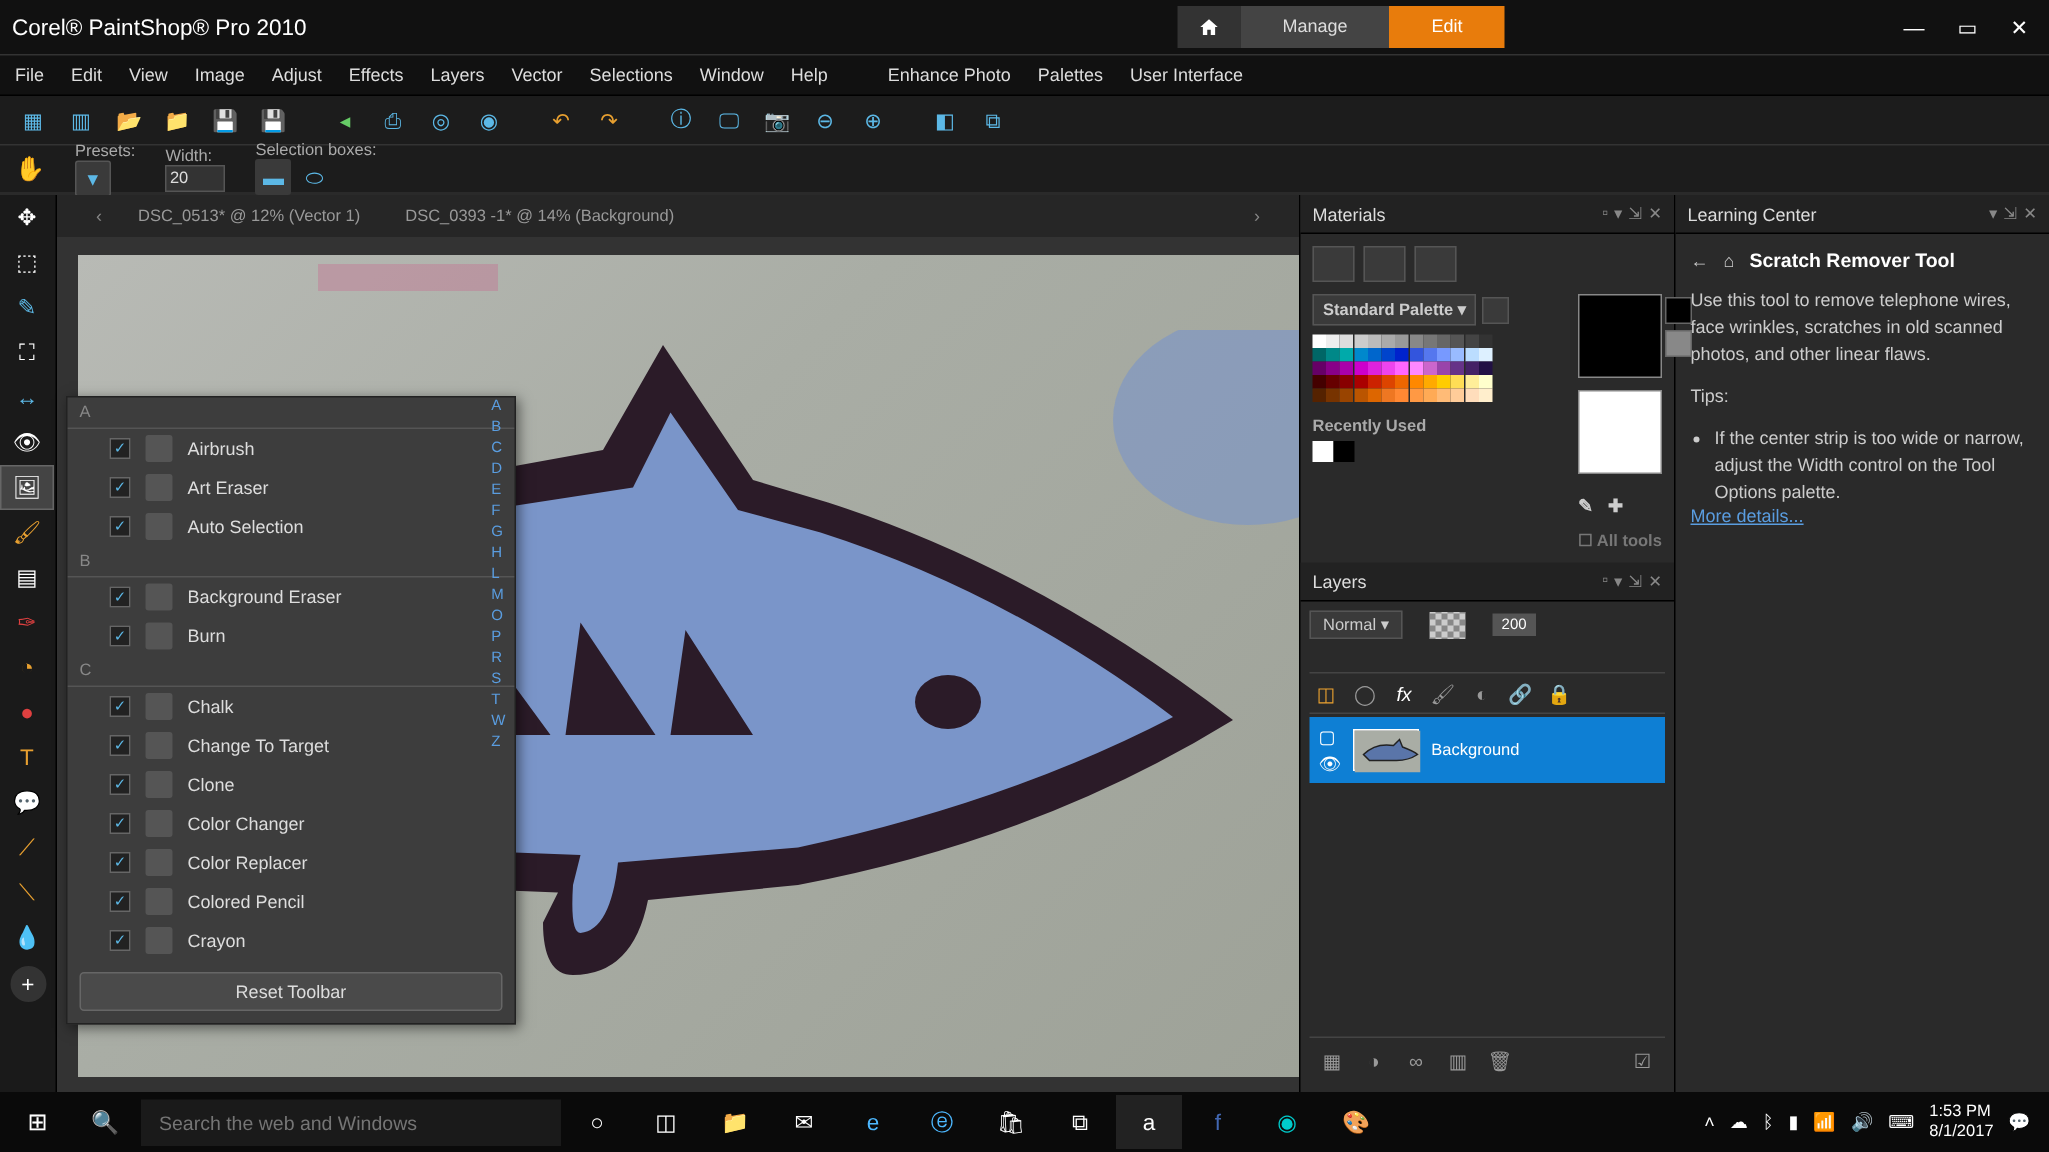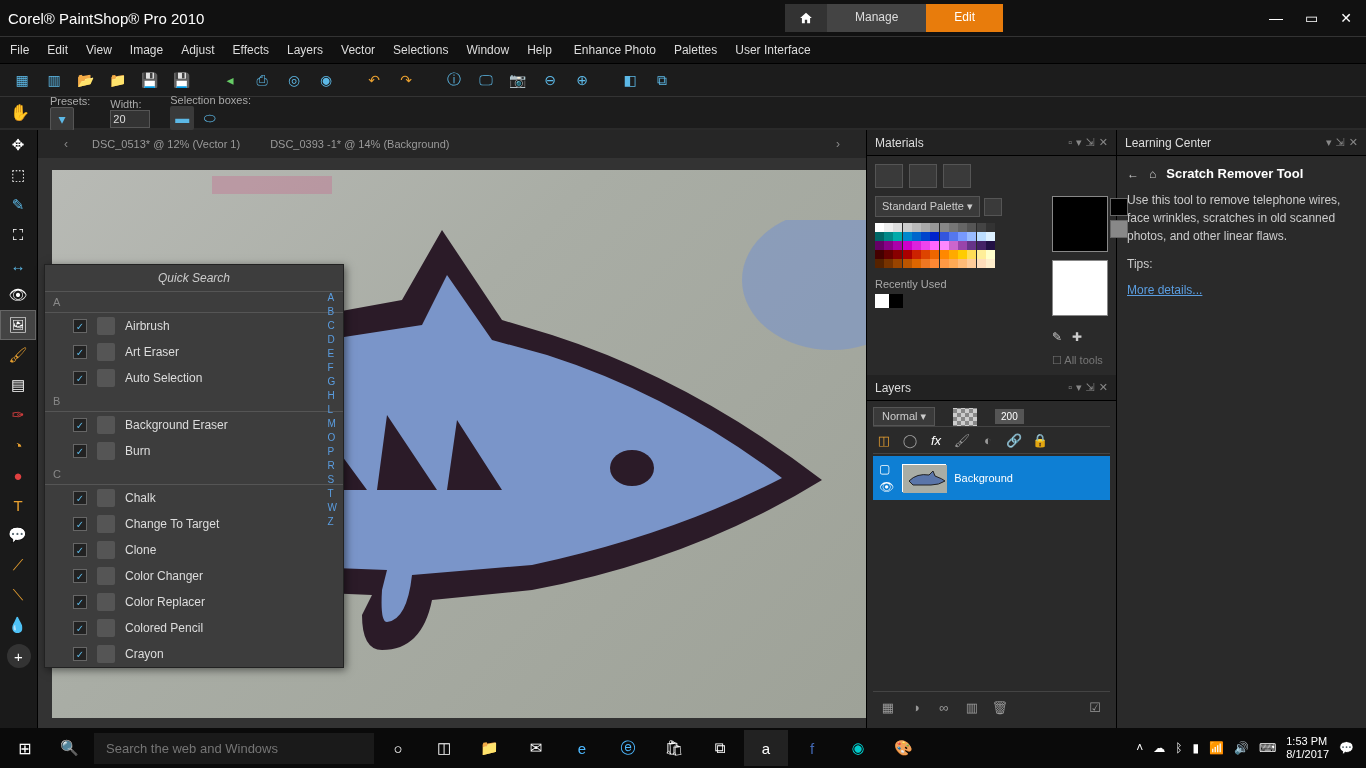--- a/index.html
+++ b/index.html
@@ -37,28 +37,28 @@
 .panel-header { height: 26px; background: #222; display: flex; align-items: center; padding: 0 8px; border-bottom: 1px solid #000; }
 .panel-header .ttl { color: #ddd; font-size: 12px; }
 .panel-header .ctrls { margin-left: auto; display: flex; gap: 4px; color: #888; font-size: 11px; }
 .mat-body { padding: 8px; }
 .mat-top { display: flex; gap: 6px; margin-bottom: 8px; }
 .mat-icon-btn { width: 28px; height: 24px; background: #3a3a3a; border: 1px solid #555; }
 .palette-sel { display: flex; gap: 4px; margin-bottom: 6px; align-items: center; }
 .palette-sel .dd { background: #3a3a3a; border: 1px solid #555; padding: 3px 6px; font-size: 11px; color: #ccc; }
 .swatches { display: grid; grid-template-columns: repeat(13, 1fr); gap: 0; width: 120px; }
 .sw { width: 9px; height: 9px; }
-.mat-area { display: flex; gap: 8px; }
+.mat-area { display: flex; gap: 8px; font-weight: bold; }
 .big-swatch { width: 56px; height: 56px; border: 1px solid #888; background: #000; }
 .small-sw { width: 18px; height: 18px; border: 1px solid #666; }
 .recent-lbl { color: #aaa; font-size: 11px; margin: 10px 0 4px; }
 .recent-sw { display: flex; gap: 0; }
 .recent-sw div { width: 14px; height: 14px; }
 .layers-body { padding: 6px; }
-.blend-row { display: flex; gap: 18px; align-items: center; margin-bottom: 0; }
+.blend-row { display: flex; gap: 18px; align-items: center; margin-bottom: 22px; }
 .blend-dd { background: #3a3a3a; border: 1px solid #555; padding: 2px 8px; font-size: 11px; color: #ccc; }
 .opacity-box { background: #555; padding: 2px 6px; font-size: 10px; color: #fff; }
 .layer-icons { display: flex; gap: 8px; padding: 4px 2px; border-top: 1px solid #444; border-bottom: 1px solid #444; }
 .ly-ico { width: 18px; height: 18px; color: #999; font-size: 13px; display: flex; align-items: center; justify-content: center; }
 .layer-item { background: #0e7fd4; padding: 6px; display: flex; align-items: center; gap: 8px; margin-top: 2px; }
 .layer-thumb { width: 44px; height: 28px; background: #aaa; border: 1px solid #fff; }
 .layer-name { color: #fff; font-size: 11px; }
 .lc-body { padding: 10px; }
 .lc-nav { display: flex; align-items: center; gap: 10px; margin-bottom: 10px; }
 .lc-title { color: #fff; font-size: 13px; font-weight: bold; }
@@ -111,21 +111,21 @@
   <span>Edit</span>
   <span>View</span>
   <span>Image</span>
   <span>Adjust</span>
   <span>Effects</span>
   <span>Layers</span>
   <span>Vector</span>
   <span>Selections</span>
   <span>Window</span>
   <span>Help</span>
-  <span style="margin-left:4px">Enhance Photo</span>
+  <span style="margin-left:22px">Enhance Photo</span>
   <span>Palettes</span>
   <span>User Interface</span>
 </div>
 
 <div class="toolbar-row">
   <span class="tool-ico">▦</span>
   <span class="tool-ico">▥</span>
   <span class="tool-ico" style="color:#e8a030">📂</span>
   <span class="tool-ico" style="color:#e8a030">📁</span>
   <span class="tool-ico">💾</span>
@@ -383,28 +383,30 @@
           </span>
       </div>
       <div class="lc-body">
         <div class="lc-nav">
           <span style="color:#ccc">←</span>
           <span style="color:#ccc">⌂</span>
           <span class="lc-title">Scratch Remover Tool</span>
         </div>
         <p class="lc-text">Use this tool to remove telephone wires, face wrinkles, scratches in old scanned photos, and other linear flaws.</p>
         <p class="lc-text" style="margin-top:8px">Tips:</p>
+        <ul class="lc-steps" style="list-style:disc">
+          <li>If the center strip is too wide or narrow, adjust the Width control on the Tool Options palette.</li>
+        </ul>
         <a class="lc-link">More details...</a>
       </div>
     </div>
   </div>
 </div>
 
 <div class="quick-search">
-  <div class="qs-head">Quick Search</div>
   <div class="qs-list" id="qs-list">
     <div class="qs-section-head">A</div>
       <div class="qs-item">
         <span class="qs-check">✓</span>
         <span class="qs-tool-ico"></span>
         <span>Airbrush</span>
       </div>
       <div class="qs-item">
         <span class="qs-check">✓</span>
         <span class="qs-tool-ico"></span>
@@ -475,20 +477,21 @@
         <span>M</span>
         <span>O</span>
         <span>P</span>
         <span>R</span>
         <span>S</span>
         <span>T</span>
         <span>W</span>
         <span>Z</span>
       </div>
   </div>
+  <div class="qs-reset">Reset Toolbar</div>
 </div>
 
 <div class="status-bar">
   <span>Scratch F</span>
   <span class="r">Image:  5568 x 3712 x RGB - 8 bits/channel</span>
 </div>
 
 <div class="taskbar">
   <div class="tb-start">⊞</div>
   <div class="tb-ico">🔍</div>

